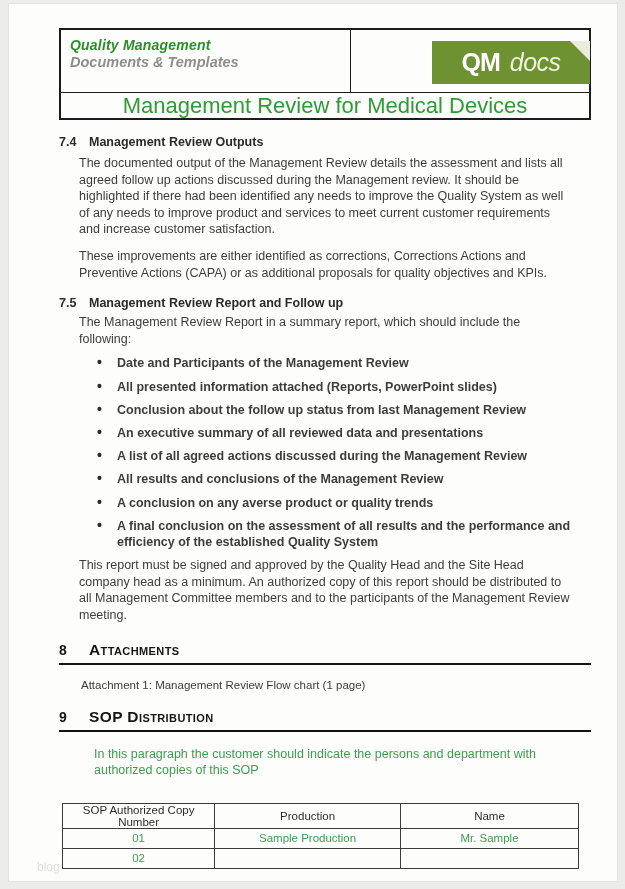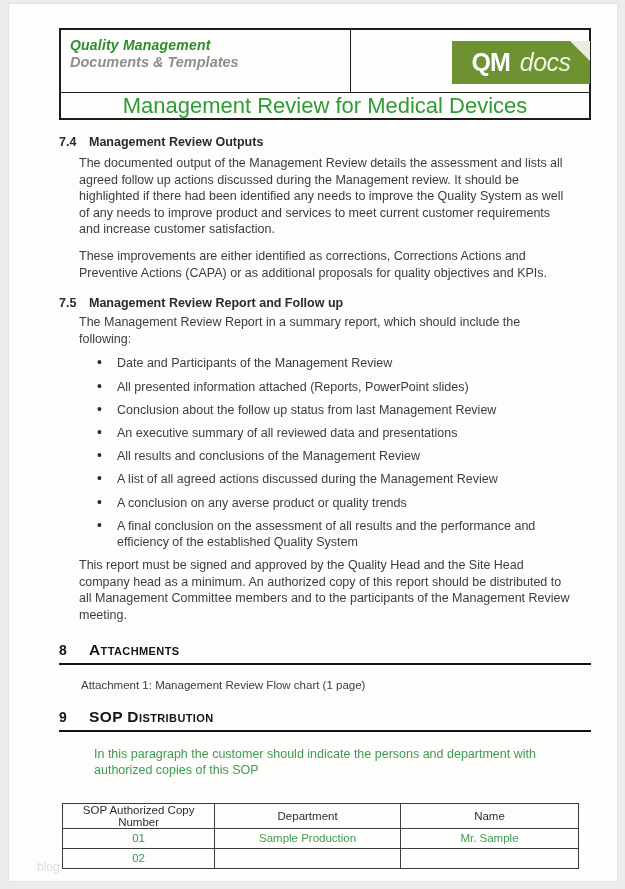--- a/index.html
+++ b/index.html
@@ -12,39 +12,39 @@
 
   .content { margin-left:50px; width:532px; }
 
   
   .header-box { margin-top:24px; border:2px solid #1c1c1c; }
   .header-row1 { display:grid; grid-template-columns:290px 1fr; height:62px; }
   .brand-cell { border-right:1px solid #1c1c1c; padding:7px 0 0 9px; }
   .brand-title { color:#2a8f2a; font-weight:bold; font-style:italic; font-size:14px; letter-spacing:0.2px; }
   .brand-subtitle { color:#8e8e8e; font-weight:bold; font-style:italic; font-size:14.5px; margin-top:1px; }
   .logo-cell { position:relative; }
-  .logo { position:absolute; right:-1px; top:11px; width:138px; height:43px;
+  .logo { position:absolute; right:-1px; top:11px; width:158px; height:43px;
           background:#6e9232; display:flex; align-items:center; justify-content:center; }
   .logo-notch { position:absolute; top:0; right:0; width:0; height:0;
                 border-left:20px solid transparent; border-top:20px solid #e9edde; }
   .logo-qm { color:#ffffff; font-weight:bold; font-size:25px; letter-spacing:-1px; }
   .logo-docs { color:#edf3dd; font-style:italic; font-size:25px; letter-spacing:-0.5px;margin-left:10px; }
   .header-row2 { border-top:1px solid #1c1c1c; height:26px; display:flex; align-items:center; justify-content:center; }
   .doc-title { color:#2e9b35; font-size:22px; }
 
   
   .sec-head { display:flex; margin-top:15px; font-weight:bold; font-size:12.5px; color:#2b2b2b; }
   .sec-head .num { width:30px; flex:none; }
   .para { margin:6px 14px 0 20px; font-size:12.5px; line-height:16.6px; color:#3d3d3d; width:492px; }
   .para + .para { margin-top:10px; }
   .lead { margin-top:4px; }
 
   ul.bullets { list-style:none; margin-top:8px; }
   ul.bullets li { position:relative; margin:0 0 7px 58px; width:454px;
-                  font-size:12.5px; line-height:16.2px; color:#3d3d3d; }
+                  font-size:12.5px; line-height:16.2px; color:#3d3d3d;font-weight:bold; }
   ul.bullets li::before { content:"\2022"; position:absolute; left:-20px; top:-1px; font-size:14px; color:#2b2b2b; }
 
   
   .big-head { display:flex; align-items:baseline; margin-top:17px; padding-bottom:4px;
               border-bottom:2px solid #141414; color:#141414; font-weight:bold; }
   .big-head .num { width:30px; flex:none; font-size:14px; }
   .big-head .title { font-variant:small-caps; font-size:15.5px; letter-spacing:0.4px; }
   .attachment-line { margin:14px 0 0 22px; font-size:11.5px; color:#3d3d3d; }
   .note { margin:14px 10px 0 35px; width:468px; color:#3f9b4f; font-size:12.5px; line-height:16.5px; }
 
@@ -94,22 +94,22 @@
       <div class="sec-head">
         <span class="num">7.5</span>
         <span>Management Review Report and Follow up</span>
       </div>
       <p class="para lead">The Management Review Report in a summary report, which should include the following:</p>
       <ul class="bullets">
         <li>Date and Participants of the Management Review</li>
         <li>All presented information attached (Reports, PowerPoint slides)</li>
         <li>Conclusion about the follow up status from last Management Review</li>
         <li>An executive summary of all reviewed data and presentations</li>
+        <li>A list of all agreed actions discussed during the Management Review</li>
         <li>All results and conclusions of the Management Review</li>
-        <li>A list of all agreed actions discussed during the Management Review</li>
         <li>A conclusion on any averse product or quality trends</li>
         <li>A final conclusion on the assessment of all results and the performance and efficiency of the established Quality System</li>
       </ul>
       <p class="para">This report must be signed and approved by the Quality Head and the Site Head company head as a minimum. An authorized copy of this report should be distributed to all Management Committee members and to the participants of the Management Review meeting.</p>
 
       <div class="big-head">
         <span class="num">8</span>
         <span class="title">Attachments</span>
       </div>
       <div class="attachment-line">Attachment 1: Management Review Flow chart (1 page)</div>
@@ -122,21 +122,21 @@
 
       <table class="dist-table">
         <colgroup>
             <col style="width:29.5%">
             <col style="width:36%">
             <col style="width:34.5%">
           </colgroup>
         <tbody>
             <tr>
           <th>SOP Authorized Copy Number</th>
-          <th>Department</th>
+          <th>Production</th>
           <th>Name</th>
         </tr>
         <tr>
           <td>01</td>
           <td>Sample Production</td>
           <td>Mr. Sample</td>
         </tr>
         <tr>
           <td>02</td>
           <td></td>

